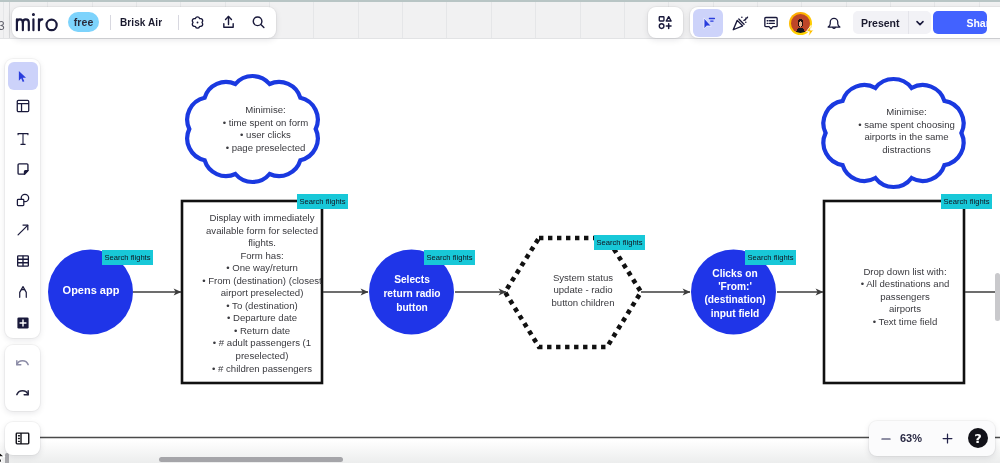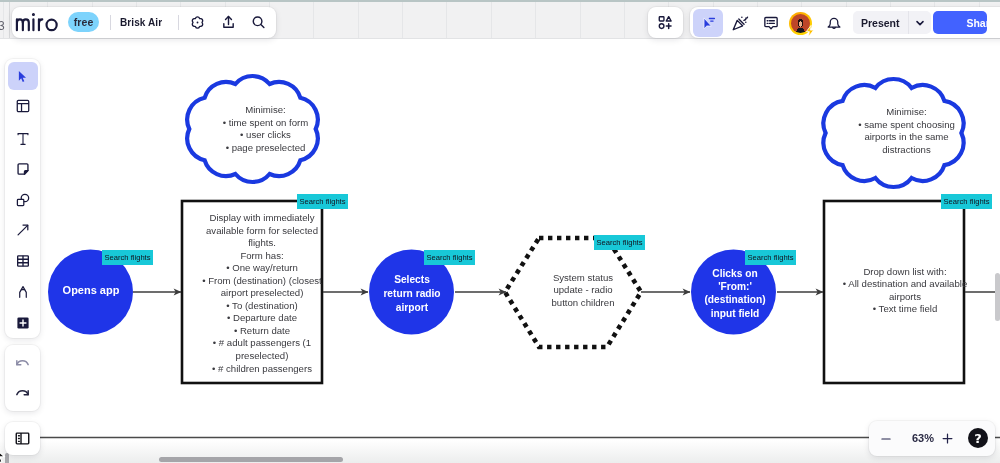--- a/index.html
+++ b/index.html
@@ -118,21 +118,21 @@
     display:flex; align-items:center; justify-content:center; z-index:30;
   }
 
   
   #zoom-panel {
     position:absolute; left:869px; top:421px; width:126px; height:35px;
     z-index:30; background:#fbfbfc;
   }
   #zoom-panel > * { position:absolute; }
   #zoom-out { left:8px; top:9px; width:17px; height:17px; display:flex; align-items:center; justify-content:center; }
-  #zoom-val { left:31px; top:11px; width:34px; text-align:right; font-size:11px; font-weight:700; color:#2b2b45; }
+  #zoom-val { left:31px; top:11px; width:34px; text-align:left; font-size:11px; font-weight:700; color:#2b2b45; }
   #zoom-in { left:70px; top:9px; width:17px; height:17px; display:flex; align-items:center; justify-content:center; }
   #help-btn {
     left:99px; top:7px; width:20px; height:20px; border-radius:50%; background:#121219;
     display:flex; align-items:center; justify-content:center;
     color:#fff; font-size:13px; font-weight:700; font-family:"DejaVu Sans", sans-serif;
   }
 
   #bottom-fade {
     position:absolute; left:0; top:440px; width:1000px; height:23px;
     background:linear-gradient(to bottom, rgba(255,255,255,0) 0%, #eceded 100%);
@@ -237,21 +237,21 @@
     <div>airports in the same</div>
     <div>distractions</div>
   </div>
 
   <div class="node-text" style="left:53px;top:284px;width:76px;font-size:11px;line-height:13.2px;" id="n1t">
     <div>Opens app</div>
   </div>
   <div class="node-text" style="left:374px;top:273px;width:76px;font-size:10.2px;line-height:13.8px;" id="n2t">
     <div>Selects</div>
     <div>return radio</div>
-    <div>airport</div>
+    <div>button</div>
   </div>
   <div class="node-text" style="left:696px;top:267px;width:78px;font-size:10.2px;line-height:13.2px;" id="n3t">
     <div>Clicks on</div>
     <div>'From:'</div>
     <div>(destination)</div>
     <div>input field</div>
   </div>
 
   <div class="boxtext" style="left:186px;top:212px;width:132px;font-size:9.6px;line-height:12.55px;" id="b1t">
     <div>Display with immediately</div>
@@ -263,21 +263,21 @@
     <div>airport preselected)</div>
     <div>• To (destination)</div>
     <div>• Departure date</div>
     <div>• Return date</div>
     <div>• # adult passengers (1</div>
     <div>preselected)</div>
     <div>• # children passengers</div>
   </div>
   <div class="boxtext" style="left:826px;top:266px;width:138px;font-size:9.6px;line-height:12.4px;" id="b2t">
     <div>Drop down list with:</div>
-    <div>• All destination and available</div>
+    <div>• All destinations and passengers</div>
     <div>airports</div>
     <div>• Text time field</div>
   </div>
   <div class="boxtext" style="left:523px;top:272px;width:100px;font-size:9.6px;line-height:12.4px;" id="h1t">
     <div>System status</div>
     <div>update - radio</div>
     <div>button children</div>
   </div>
 
   <div class="tag" style="left:102px;top:250px;">Search flights</div>

